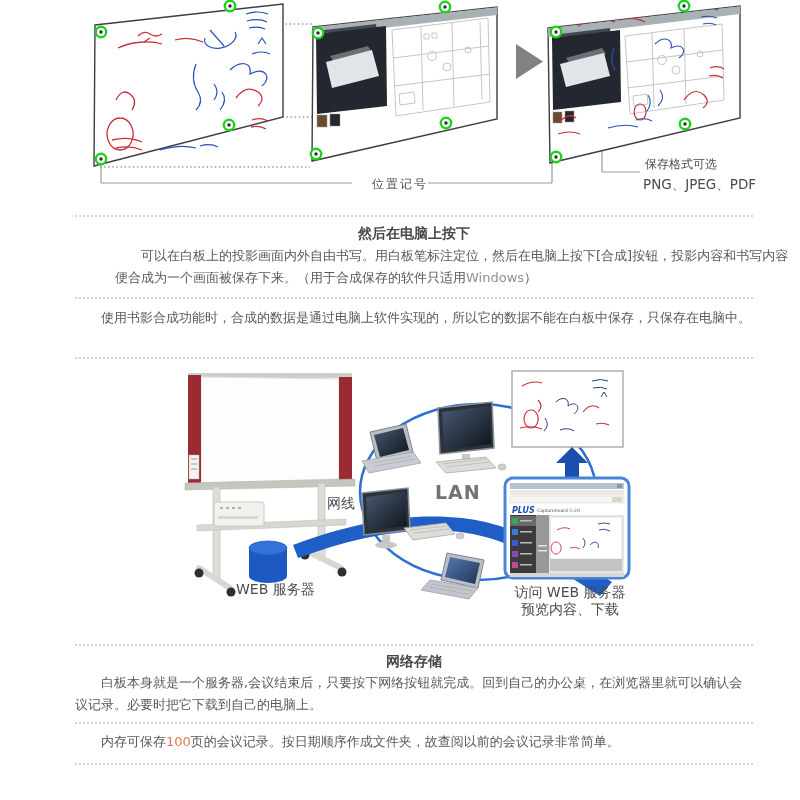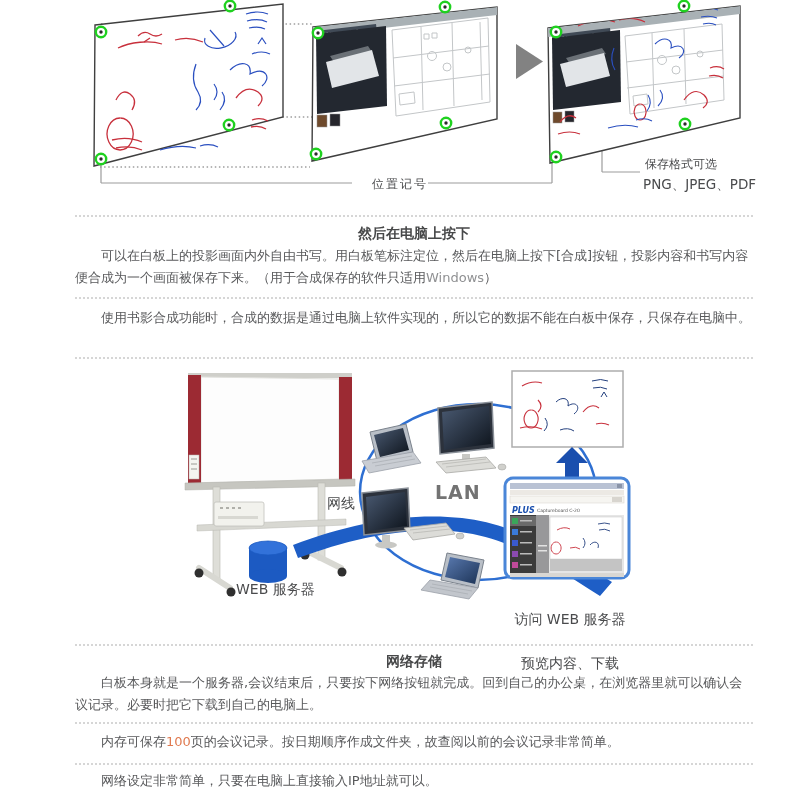--- a/index.html
+++ b/index.html
@@ -12,21 +12,21 @@
         color:#58595b;text-indent:2em;margin:0;}
   .lighter{color:#8f9092;}
   .num-hl{color:#e07a50;}
   .callout{position:absolute;font-size:12px;color:#4a4b4d;white-space:nowrap;}
   .lbl-cable{position:absolute;left:327px;top:495px;font-size:14px;color:#4a4b4d;}
   .lbl-lan{position:absolute;left:435px;top:481px;font-size:19px;font-weight:bold;
         color:#737373;letter-spacing:1px;}
   .lbl-web{position:absolute;left:236px;top:581px;font-size:14px;color:#4a4b4d;}
   .lbl-access{position:absolute;left:505px;top:584px;width:130px;text-align:center;
         font-size:14px;line-height:17px;color:#4a4b4d;}
-  .lbl-access span{display:block;margin-top:27px;}
+  .lbl-access span{display:block;}
   svg{position:absolute;left:0;}
   .top-illo{top:0;}
   .diagram{top:360px;}
 </style>
 </head>
 <body>
 
 <div class="page">
 
   <svg class="top-illo" width="800" height="215" viewBox="0 0 800 215">
@@ -180,21 +180,21 @@
       <use href="#gm" transform="translate(556,157)"></use>
     </g>
   </svg>
 
   <div class="callout" style="left:356px;top:176px;letter-spacing:2px;margin-left:16px;">位置记号</div>
   <div class="callout" style="left:645px;top:156px;">保存格式可选</div>
   <div class="callout" style="left:643px;top:176px;font-size:13.5px;">PNG、JPEG、PDF</div>
 
   <div class="sep" style="top:215px;"></div>
   <div class="sec-heading" style="top:225px;">然后在电脑上按下</div>
-  <p class="para" style="top:245px;"><span>可以在白板上的投影画面内外自由书写。用白板笔标注定位，然后在电脑上按下[合成]按钮，投影内容和书写内容便合成为一个画面被保存下来。（用于合成保存的软件只适用</span><span class="lighter">Windows</span><span>）</span></p>
+  <p class="para" style="top:245px;margin-left:40px;"><span>可以在白板上的投影画面内外自由书写。用白板笔标注定位，然后在电脑上按下[合成]按钮，投影内容和书写内容便合成为一个画面被保存下来。（用于合成保存的软件只适用</span><span class="lighter">Windows</span><span>）</span></p>
   <div class="sep" style="top:297px;"></div>
   <p class="para" style="top:307px;">使用书影合成功能时，合成的数据是通过电脑上软件实现的，所以它的数据不能在白板中保存，只保存在电脑中。</p>
   <div class="sep" style="top:357px;"></div>
 
   <svg class="diagram" width="800" height="285" viewBox="0 360 800 285">
     <defs>
       <linearGradient id="scr" x1="0" y1="0" x2="1" y2="1">
         <stop offset="0" stop-color="#4a5a72"></stop>
           <stop offset="1" stop-color="#0d131b"></stop>
       </linearGradient>
@@ -360,15 +360,14 @@
     <span>访问 WEB 服务器</span>
     <span>预览内容、下载</span>
   </div>
 
   <div class="sep" style="top:644px;"></div>
   <div class="sec-heading" style="top:653px;">网络存储</div>
   <p class="para" style="top:672px;">白板本身就是一个服务器,会议结束后，只要按下网络按钮就完成。回到自己的办公桌，在浏览器里就可以确认会议记录。必要时把它下载到自己的电脑上。</p>
   <div class="sep" style="top:722px;"></div>
   <p class="para" style="top:731px;"><span>内存可保存</span><span class="num-hl">100</span><span>页的会议记录。按日期顺序作成文件夹，故查阅以前的会议记录非常简单。</span></p>
   <div class="sep" style="top:763px;"></div>
-  <p class="para" style="top:770px;">网络设定非常简单，只要在电脑上直接输入IP地址就可以。</p>
 
 </div>
 
 </body></html>

